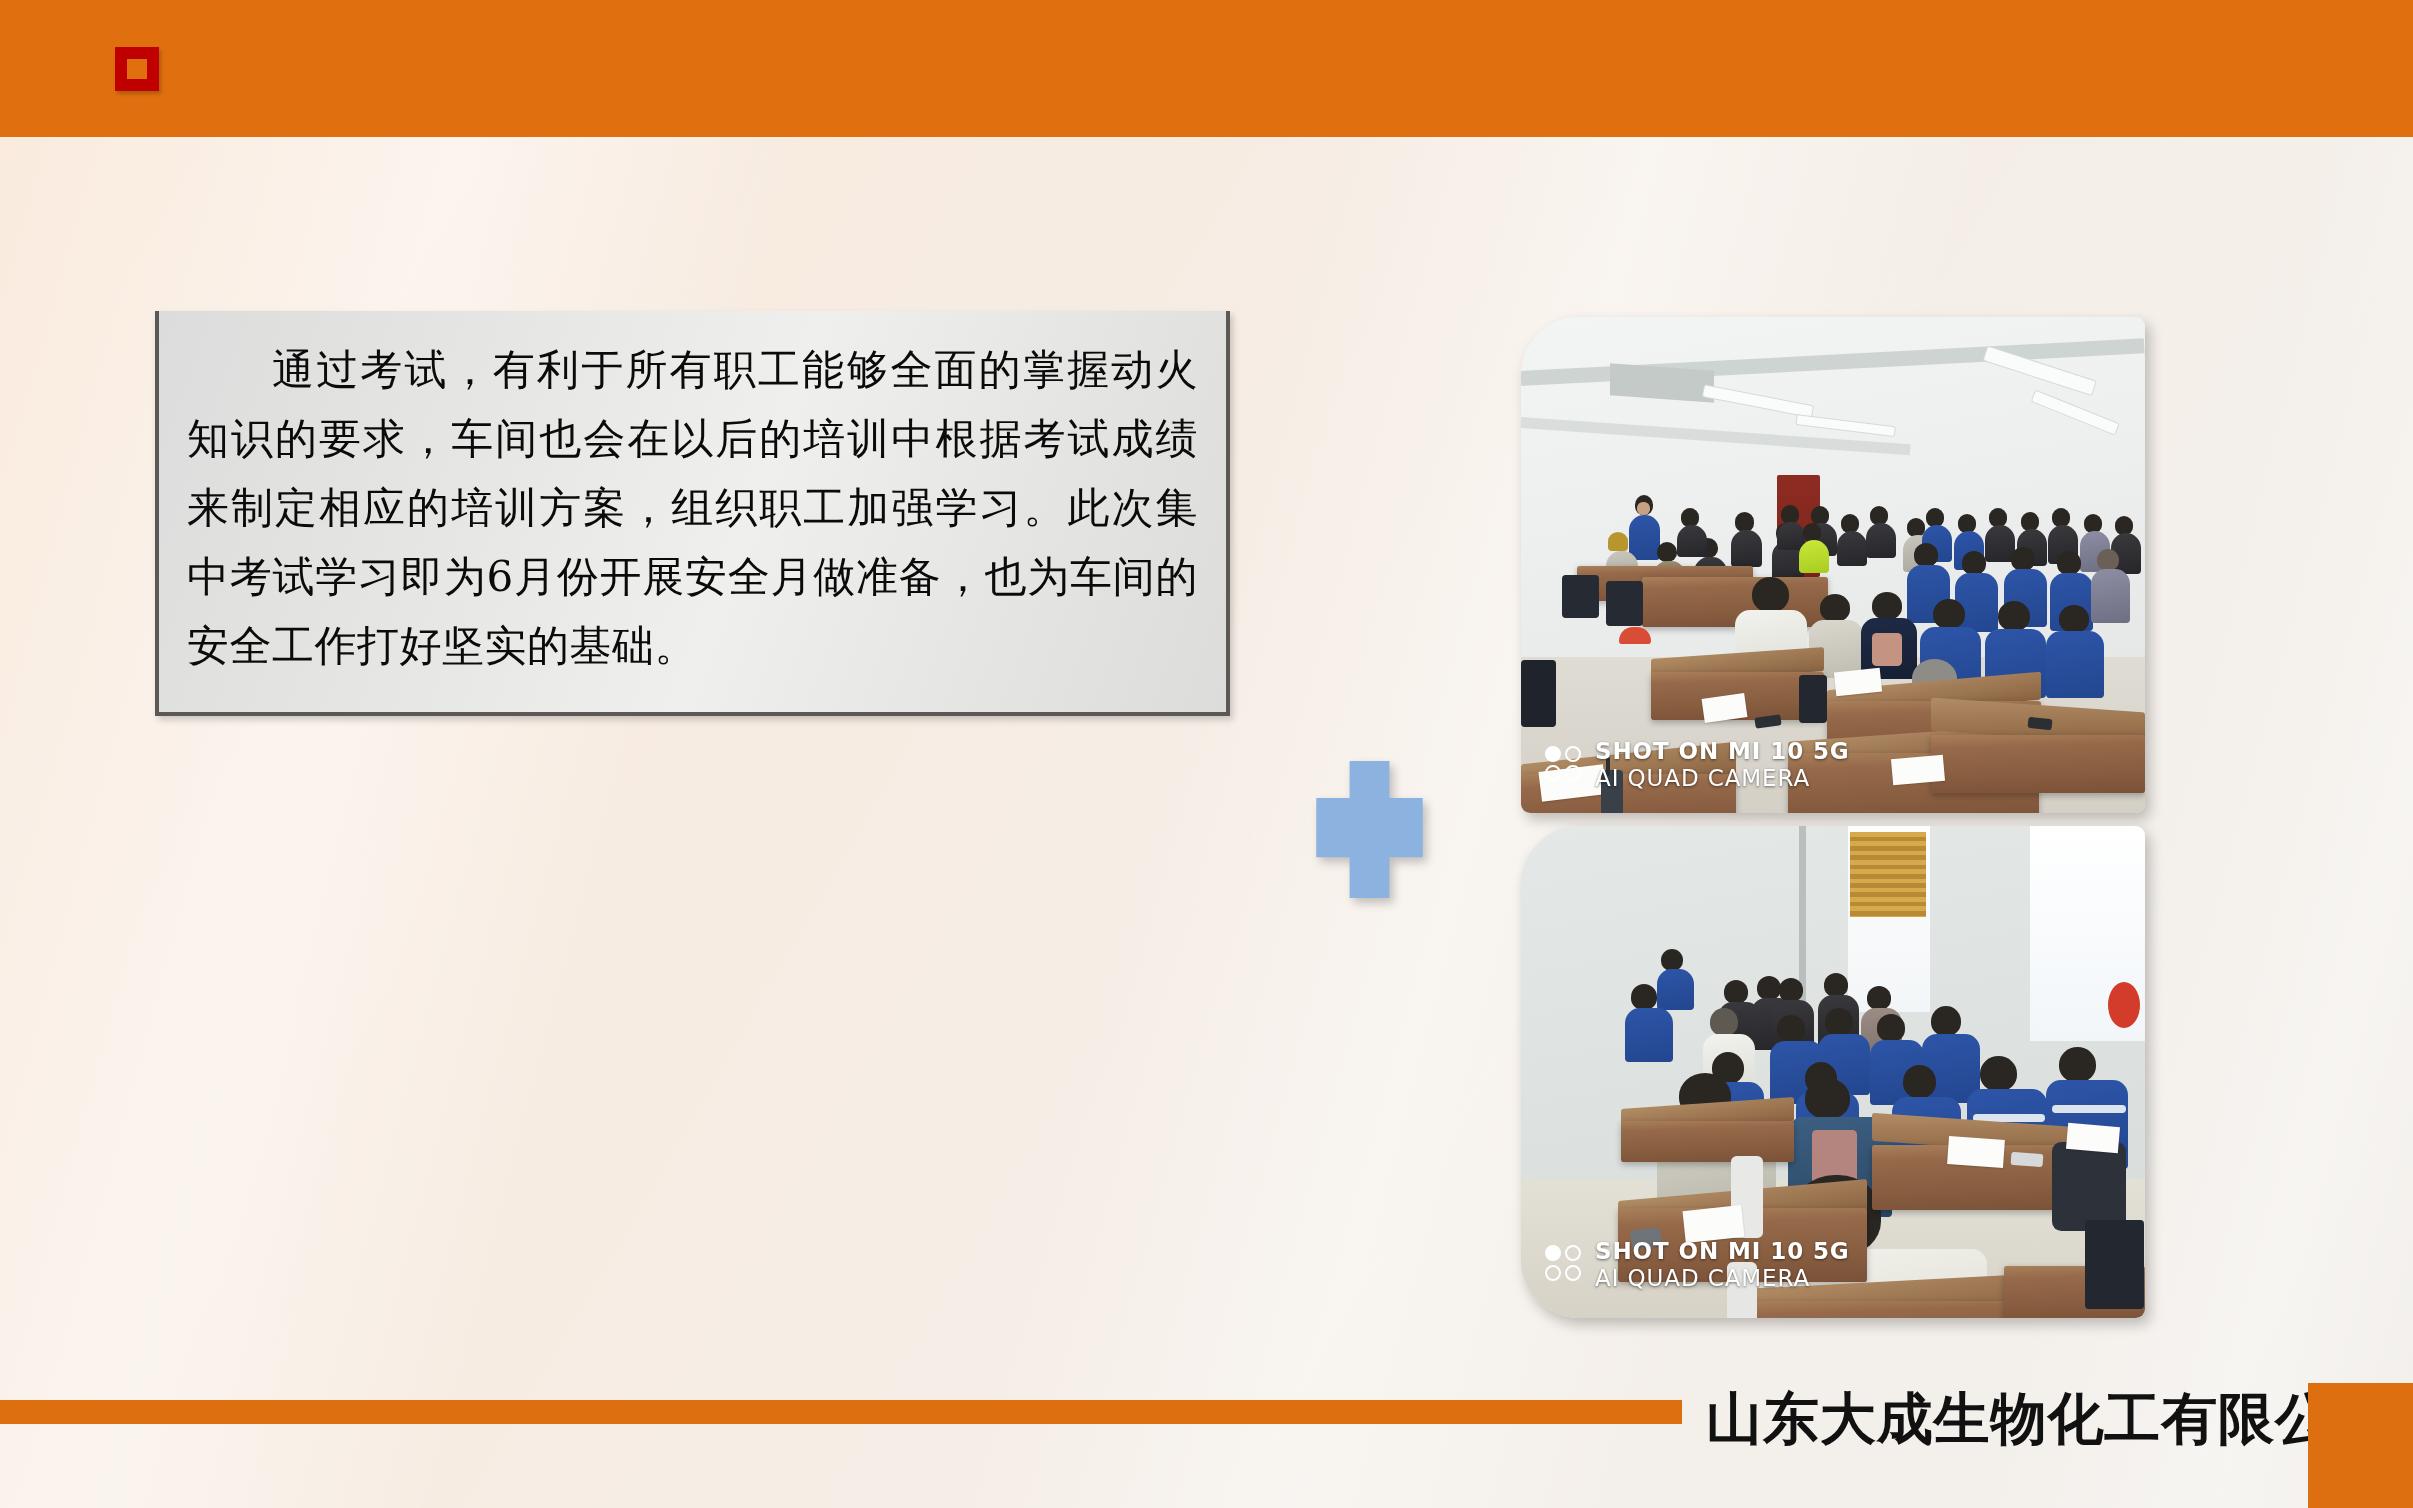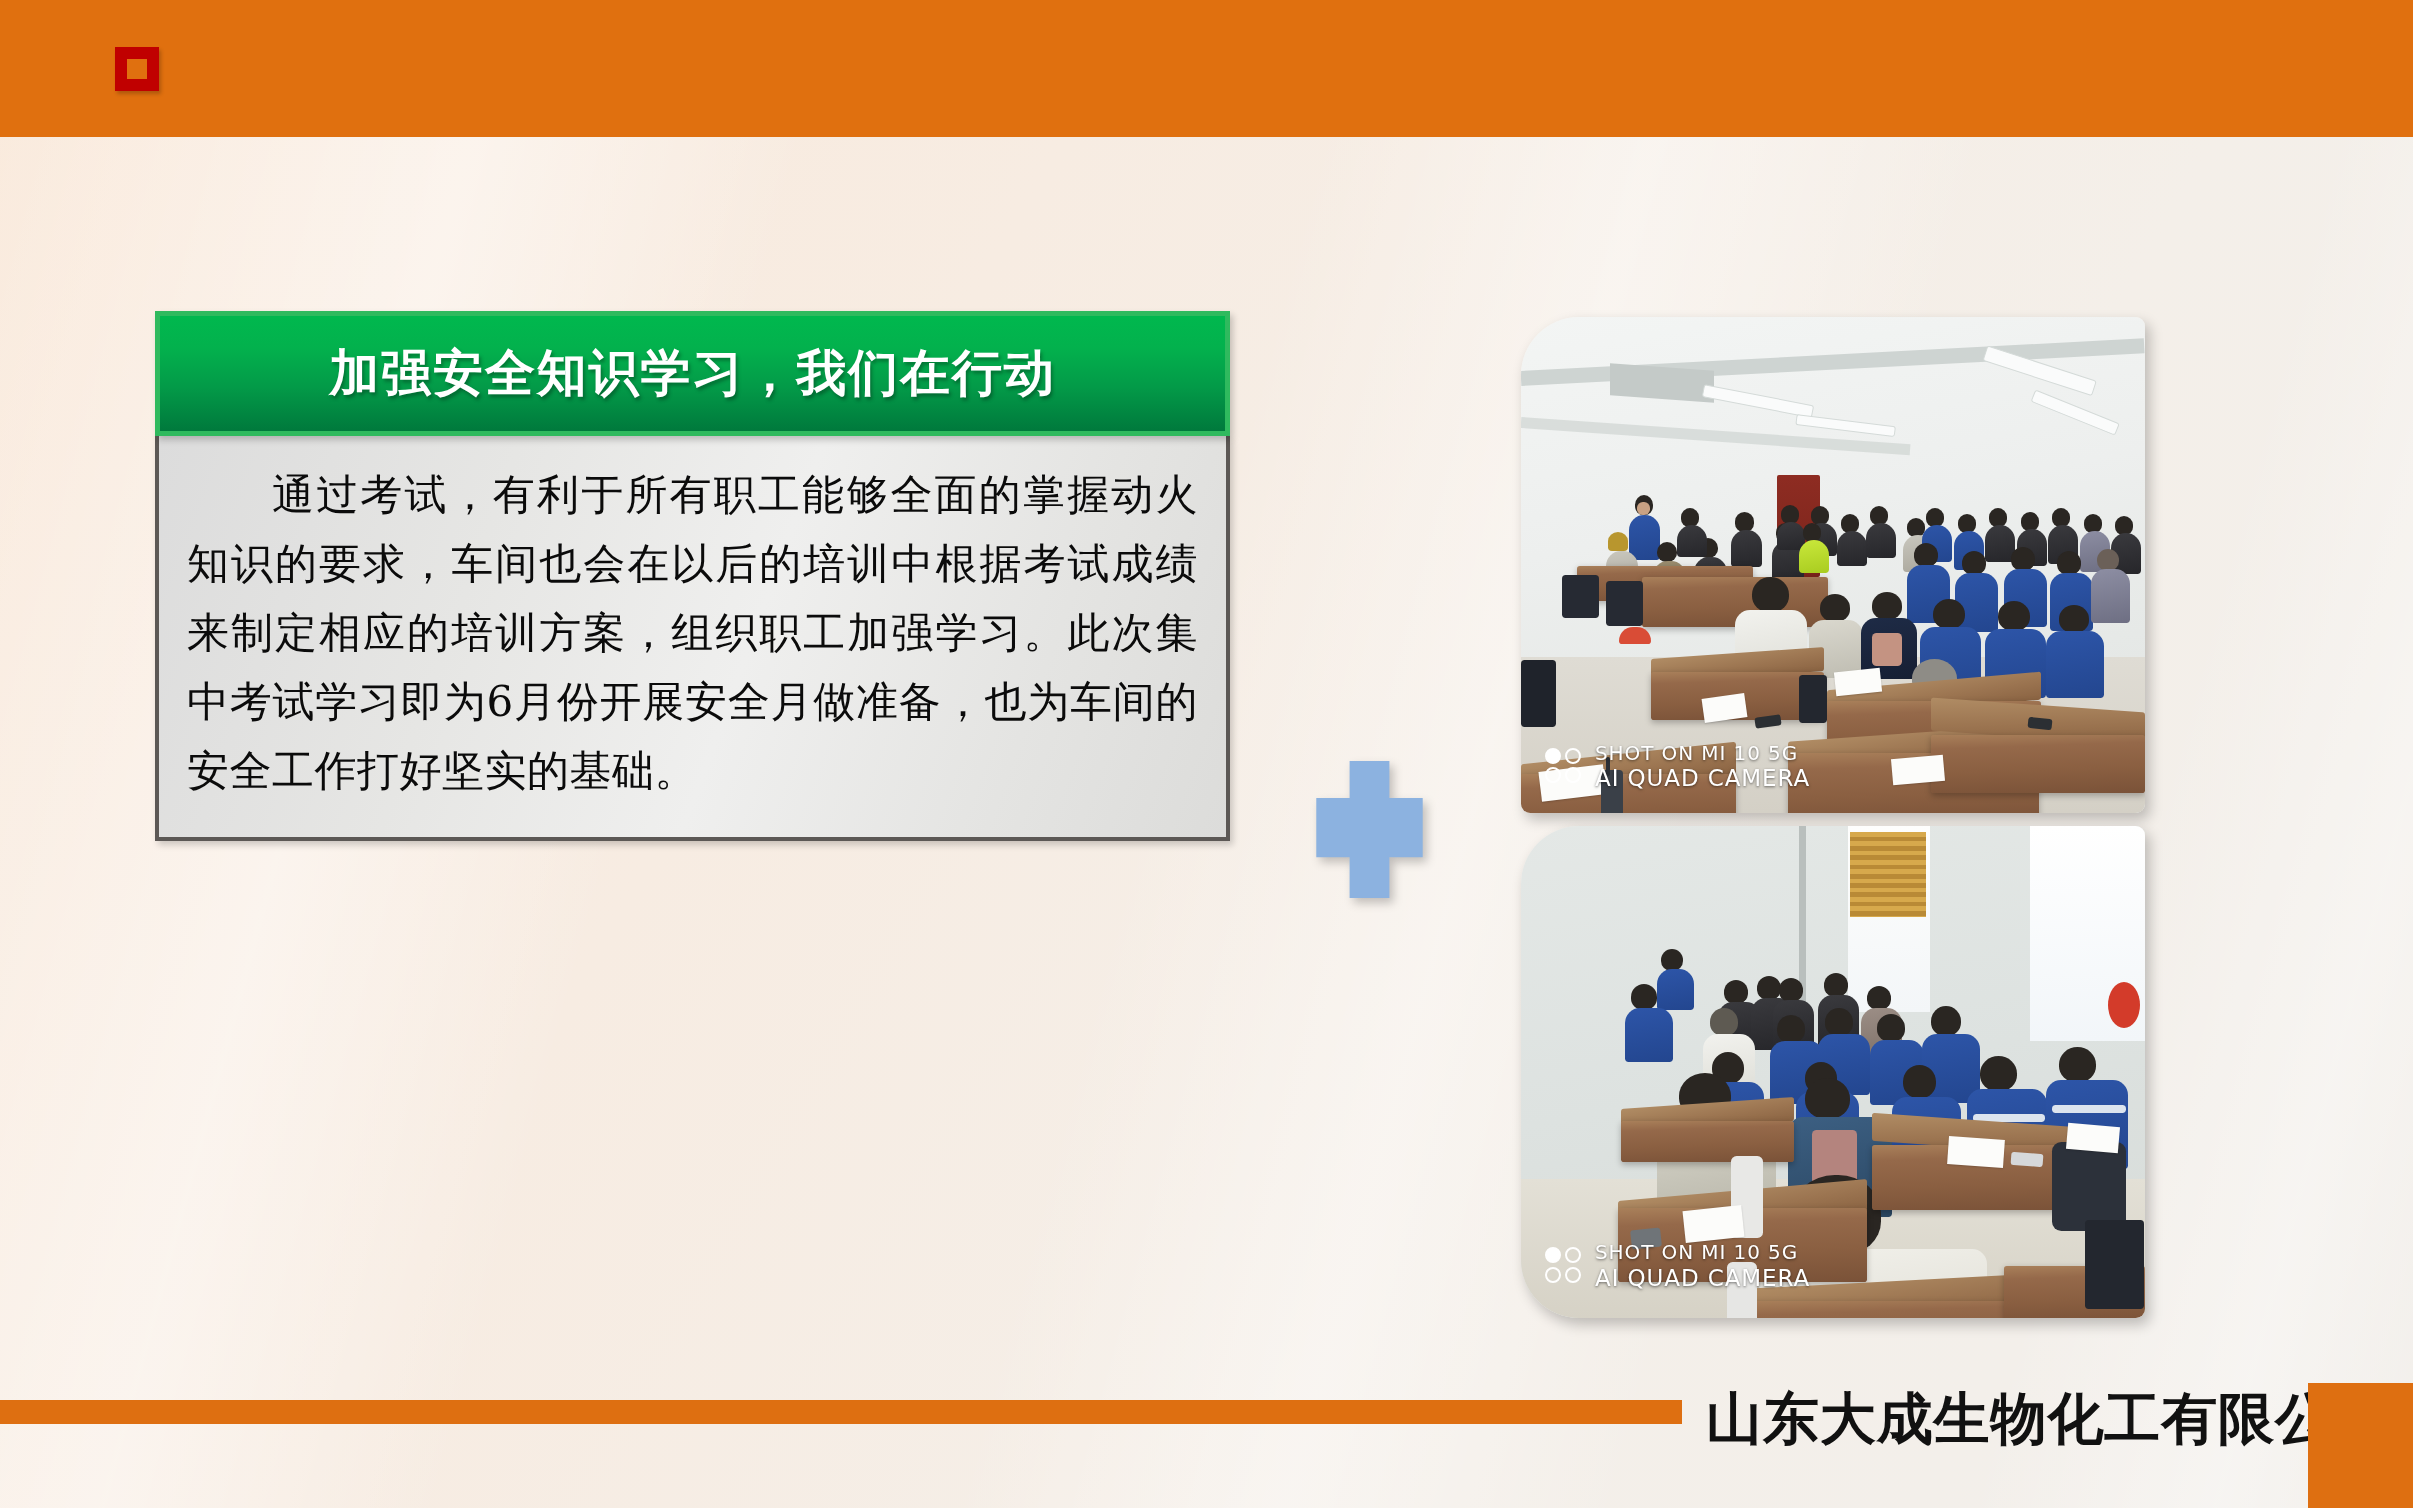--- a/index.html
+++ b/index.html
@@ -143,21 +143,21 @@
     display:flex;align-items:center;gap:11px;
   }
   .wm-icon{width:39px;height:39px;position:relative;flex:none;}
   .wm-icon i{position:absolute;width:16px;height:16px;border-radius:50%;border:2.3px solid #fff;box-sizing:border-box;}
   .wm-icon i.fill{background:#fff;}
   .wm-icon i:nth-child(1){left:0;top:0;}
   .wm-icon i:nth-child(2){left:19.5px;top:0;}
   .wm-icon i:nth-child(3){left:0;top:19.5px;}
   .wm-icon i:nth-child(4){left:19.5px;top:19.5px;}
   .wm-lines{line-height:1.18;}
-  .wm-l1{font-size:20px;letter-spacing:0.9px;}
+  .wm-l1{font-size:23px;letter-spacing:0.9px;font-weight:bold;}
   .wm-l2{font-size:23px;letter-spacing:0.9px;}
 
   
   #footer-rule{
     position:absolute;left:0;top:1400px;width:1682px;height:24px;background:#DE6F11;
   }
   #footer-company{
     position:absolute;left:1706px;top:1382px;
     font-size:56px;color:#111111;font-weight:bold;
     letter-spacing:0.9px;
@@ -171,25 +171,20 @@
 </head>
 <body>
 
 <div id="slide">
 
   <div id="header">
     <div id="header-bullet"></div>
   </div>
 
   <div id="article">
-    <div id="article-banner">
-      <div id="article-banner-inner">
-        <div id="article-banner-title">加强安全知识学习，我们在行动</div>
-      </div>
-    </div>
     <div id="article-body">
       <p class="para">通过考试，有利于所有职工能够全面的掌握动火知识的要求，车间也会在以后的培训中根据考试成绩来制定相应的培训方案，组织职工加强学习。此次集中考试学习即为6月份开展安全月做准备，也为车间的安全工作打好坚实的基础。</p>
     </div>
   </div>
 
   <div id="plus-icon">
     <svg width="107" height="137" viewBox="0 0 115 148">
       <polygon points="36,0 79,0 79,40 115,40 115,104 79,104 79,148 36,148 36,104 0,104 0,40 36,40" fill="#8CB2E0"></polygon>
     </svg>
   </div>

